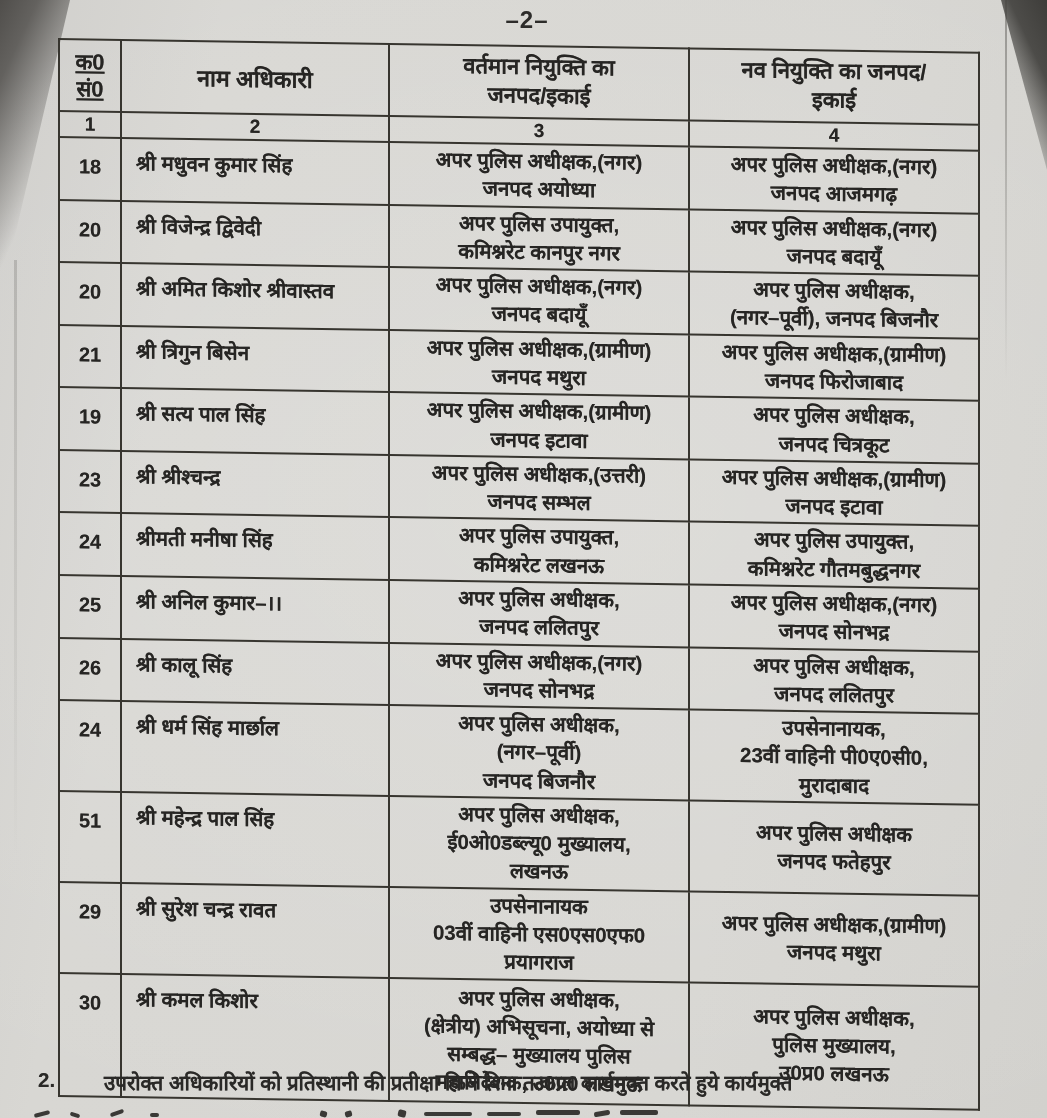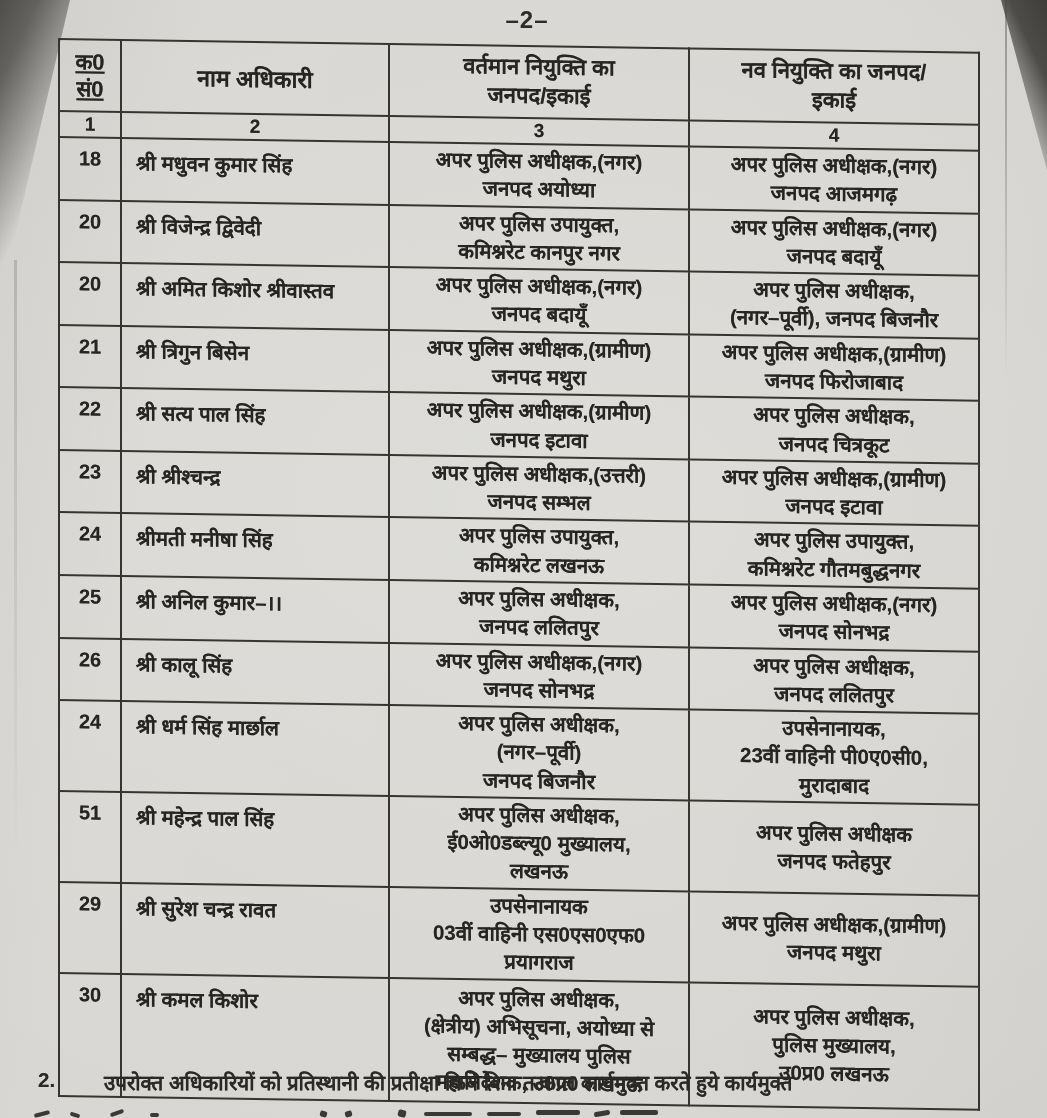--- a/index.html
+++ b/index.html
@@ -52,21 +52,21 @@
     border:2px solid #37352f;
     font-weight:600;
     text-shadow:0 0 .6px rgba(38,37,35,.55);
   }
   th.h-sno{font-size:22px;line-height:1.25;white-space:pre-line;text-align:center;vertical-align:middle;text-decoration:underline;}
   th.h-name{font-size:23px;text-align:center;vertical-align:middle;}
   th.h-cur,th.h-new{font-size:22px;line-height:1.3;white-space:pre-line;text-align:center;vertical-align:middle;}
   tr.header-row{height:72px;}
   tr.colnum-row{height:26px;}
   tr.colnum-row td{font-size:19px;text-align:center;vertical-align:middle;padding:0;}
-  td.c-sno{font-size:20px;text-align:center;vertical-align:top;padding-top:9px;}
+  td.c-sno{font-size:20px;text-align:center;vertical-align:top;padding-top:17px;}
   td.c-name{font-size:20.5px;vertical-align:top;padding:9px 4px 0 14px;}
   td.c-cur,td.c-new{
     font-size:20.5px;line-height:1.38;text-align:center;vertical-align:middle;
     white-space:pre-line;padding:2px 2px;
   }
   tr.r2{height:57px;} tr.r3{height:87px;} tr.r4{height:123px;}
 
   .footer{
     position:absolute;left:38px;top:1068px;width:1005px;
     display:flex;align-items:flex-start;
@@ -155,21 +155,21 @@
         </tr>
         <tr class="r2">
           <td class="c-sno">21</td>
           <td class="c-name">श्री त्रिगुन बिसेन</td>
           <td class="c-cur">अपर पुलिस अधीक्षक,(ग्रामीण)
 जनपद मथुरा</td>
           <td class="c-new">अपर पुलिस अधीक्षक,(ग्रामीण)
 जनपद फिरोजाबाद</td>
         </tr>
         <tr class="r2">
-          <td class="c-sno">22</td>
+          <td class="c-sno">19</td>
           <td class="c-name">श्री सत्य पाल सिंह</td>
           <td class="c-cur">अपर पुलिस अधीक्षक,(ग्रामीण)
 जनपद इटावा</td>
           <td class="c-new">अपर पुलिस अधीक्षक,
 जनपद चित्रकूट</td>
         </tr>
         <tr class="r2">
           <td class="c-sno">23</td>
           <td class="c-name">श्री श्रीश्चन्द्र</td>
           <td class="c-cur">अपर पुलिस अधीक्षक,(उत्तरी)

